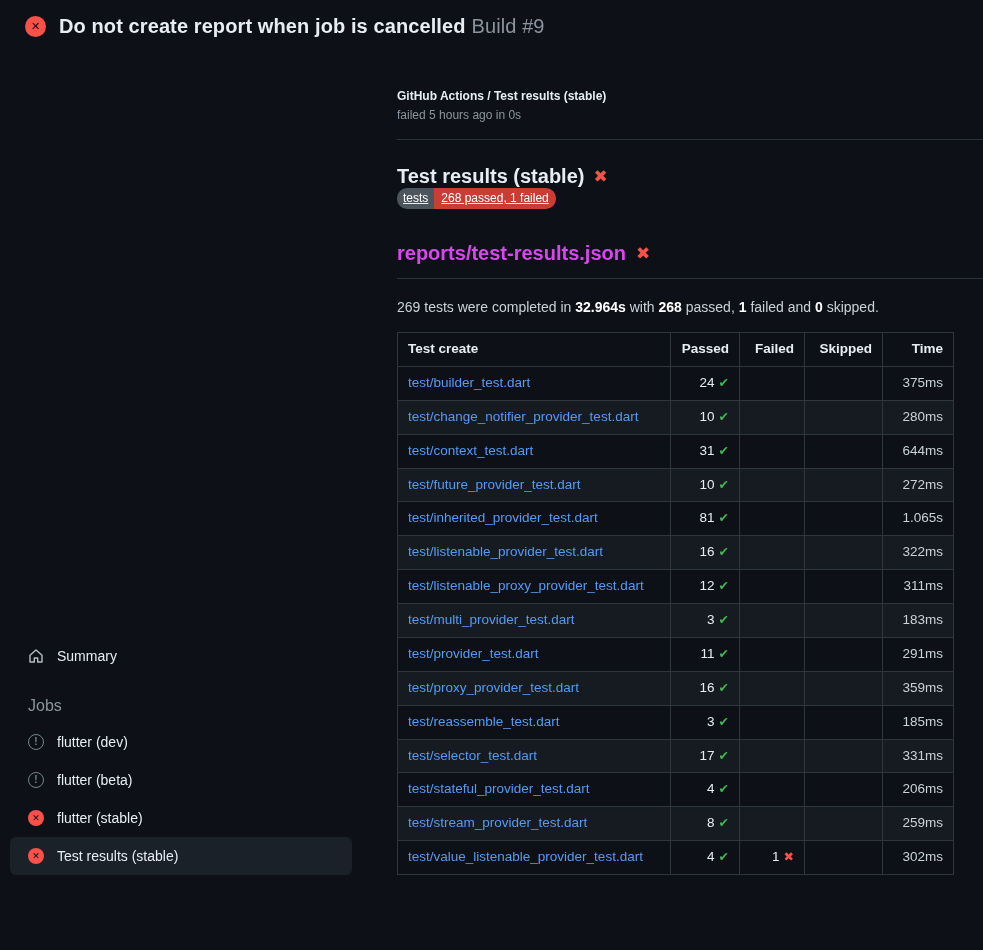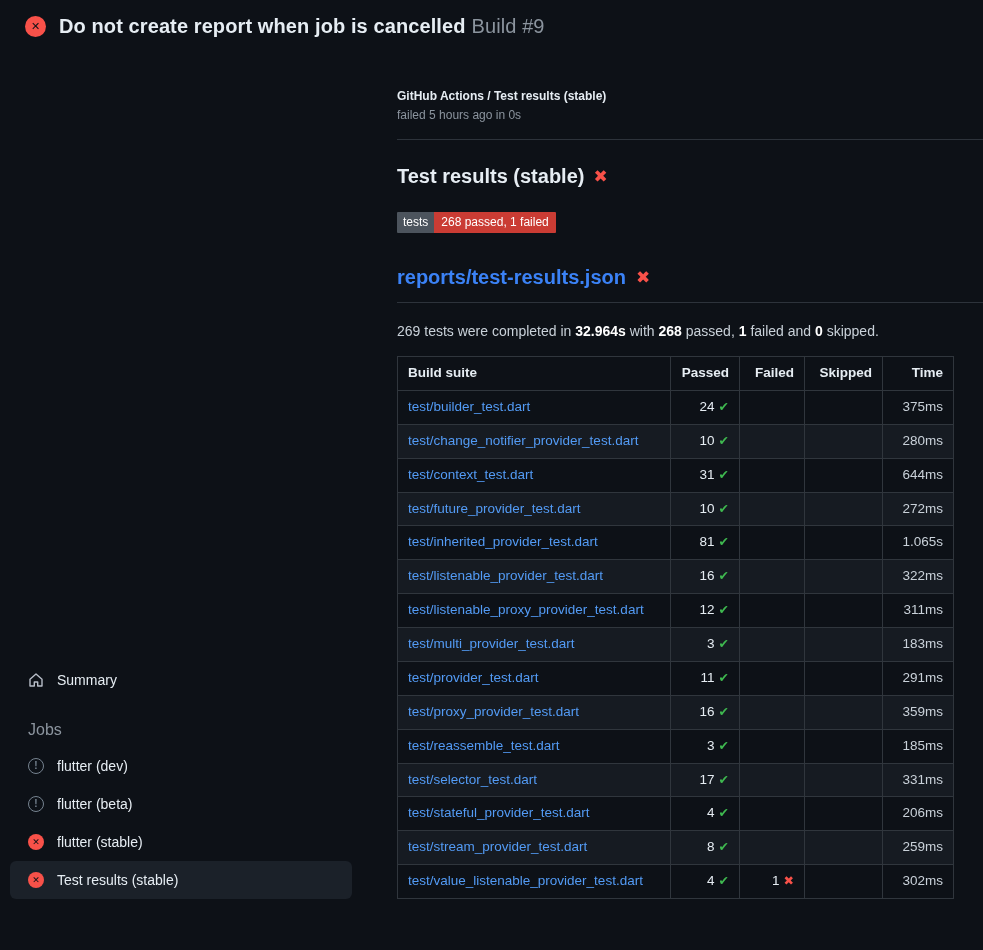--- a/index.html
+++ b/index.html
@@ -53,31 +53,31 @@
   .meta  { font-size:12px; color:#8b949e; margin-top:5px; }
   hr.sep { border:none; border-top:1px solid #2d333b; margin-top:17px; }
 
   .check-title {
     margin-top:25px; font-size:20px; font-weight:700;
     display:flex; align-items:center; gap:9px;
   }
   .hx { color:#f85149; font-size:17px; font-weight:700; }
 
   .badge {
-    display:inline-flex; margin-top:24px; font-size:12px;
-    border-radius:1px; overflow:hidden; line-height:1;
+    display:inline-flex; font-size:12px;
+    border-radius:10px; overflow:hidden; line-height:1;text-decoration:underline;
   }
   .badge .k { background:#4c545d; color:#ffffff; padding:4px 6px 5px; }
   .badge .v { background:#ca3c34; color:#ffffff; padding:4px 7px 5px; }
 
   .report-title {
     margin-top:33px; font-size:20px; font-weight:700;
     display:flex; align-items:center; gap:10px;
   }
-  .report-title a { color:#3b82f6; text-decoration:none; }
+  .report-title a { color:#d946ef; text-decoration:none; }
 
   hr.sep2 { border:none; border-top:1px solid #2d333b; margin-top:13px; }
 
   .summary-line { margin-top:20px; font-size:14px; color:#c9d1d9; }
   .summary-line strong { color:#ffffff; font-weight:700; }
 
   
   table {
     margin-top:17px; border-collapse:collapse; width:556px;
     font-size:13.5px; table-layout:fixed;
@@ -158,21 +158,21 @@
     <table>
       <colgroup>
           <col style="width: 273px;">
           <col style="width: 69px;">
           <col style="width: 65px;">
           <col style="width: 78px;">
           <col style="width: 71px;">
         </colgroup>
       <thead>
         <tr>
-            <th>Build suite</th>
+            <th>Test create</th>
             <th class="num">Passed</th>
             <th class="num">Failed</th>
             <th class="num">Skipped</th>
             <th class="num">Time</th>
           </tr>
       </thead>
       <tbody>
           <tr>
             <td class="suite"><a href="#">test/builder_test.dart</a></td>
             <td class="num"><span>24</span><span class="check">✔</span></td>

